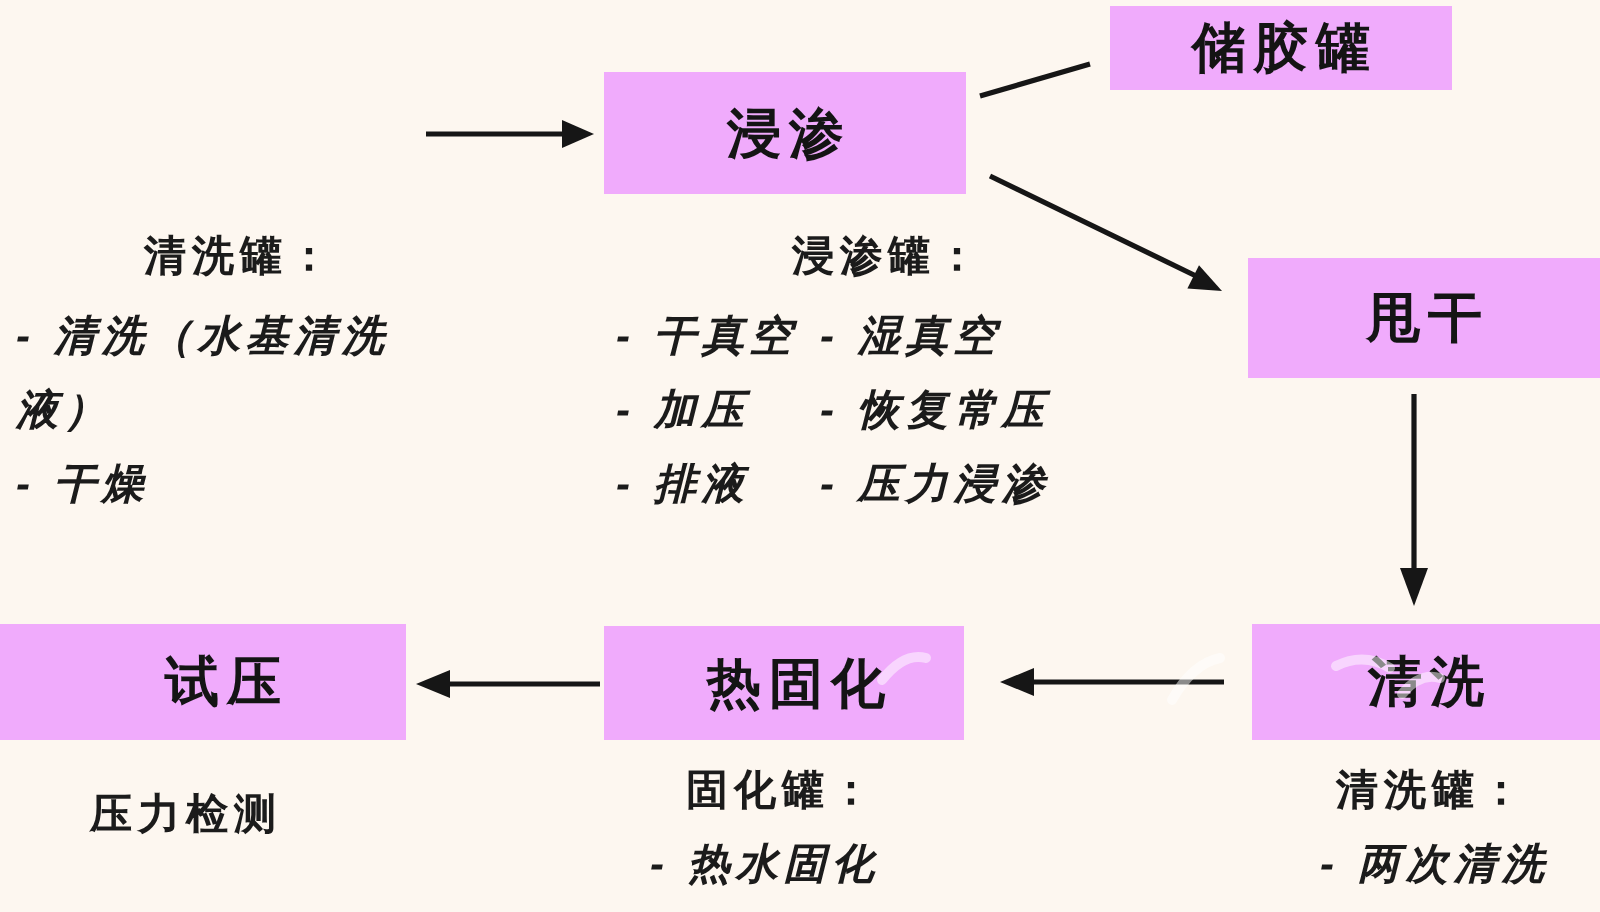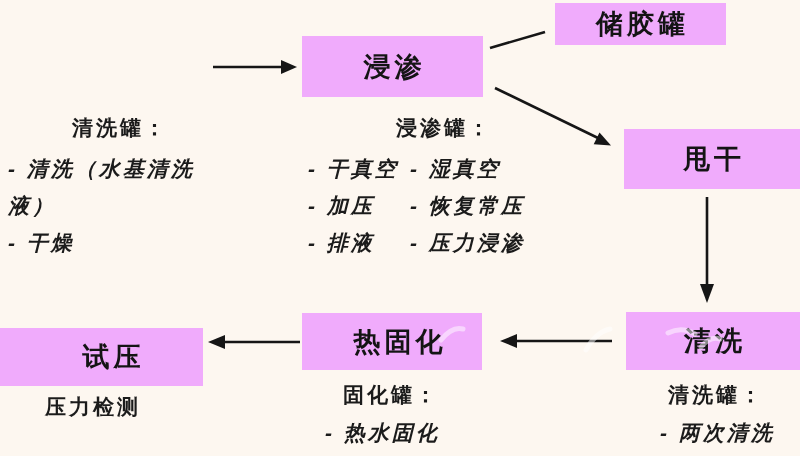--- a/index.html
+++ b/index.html
@@ -68,21 +68,21 @@
   </div>
 
   <div class="node" style="left:626px; top:312px; width:174px; height:58px;">
     <span>清洗</span>
   </div>
 
   <div class="node" style="left:302px; top:313px; width:180px; height:57px;padding-left:12px;">
     <span>热固化</span>
   </div>
 
-  <div class="node" style="left:0px; top:328px; width:203px; height:58px;padding-left:20px;">
+  <div class="node" style="left:0px; top:312px; width:203px; height:58px;padding-left:20px;">
     <span>试压</span>
   </div>
 
   <div class="note-header" style="left:72px; top:114px;">清洗罐：</div>
   <div class="note-lines" style="left:8px; top:150px;">
     <div class="line">- 清洗（水基清洗</div>
     <div class="line">液）</div>
     <div class="line">- 干燥</div>
   </div>
 

